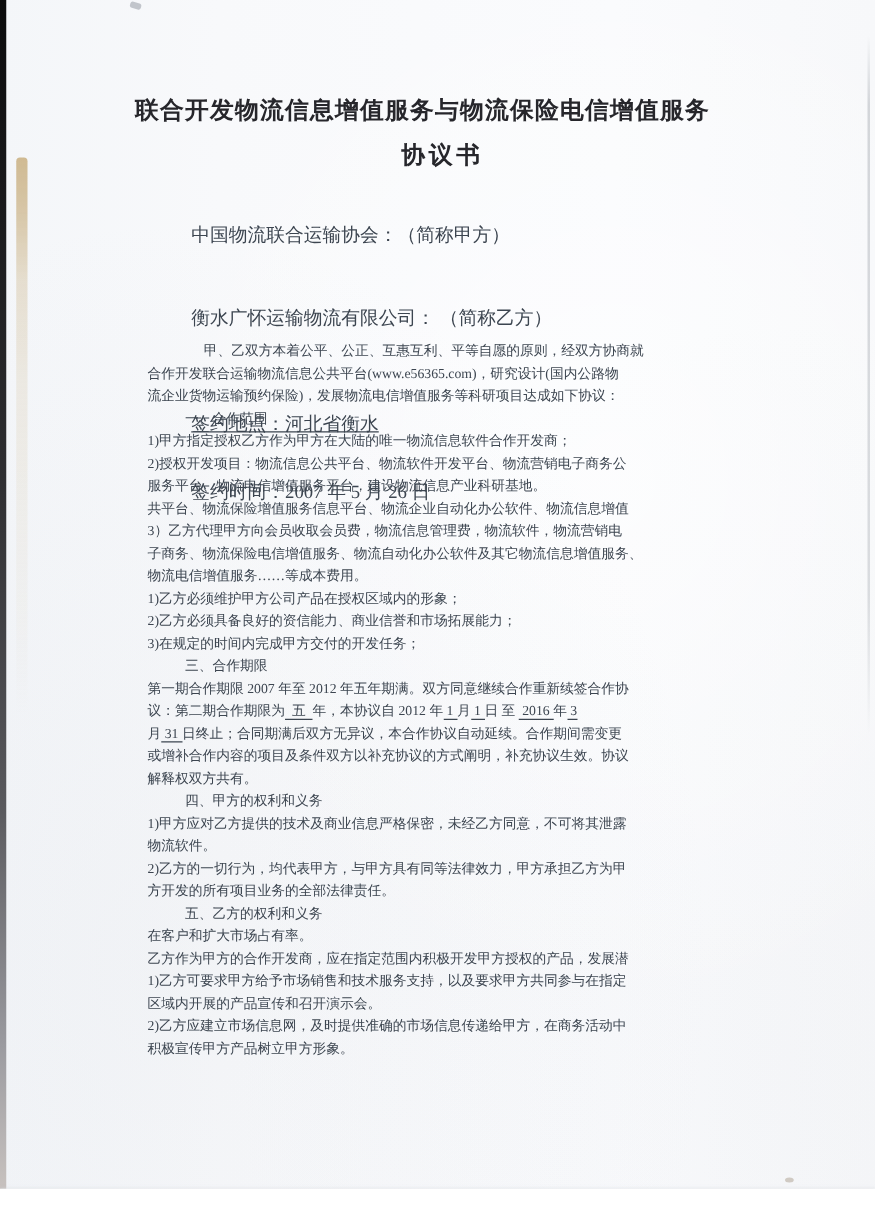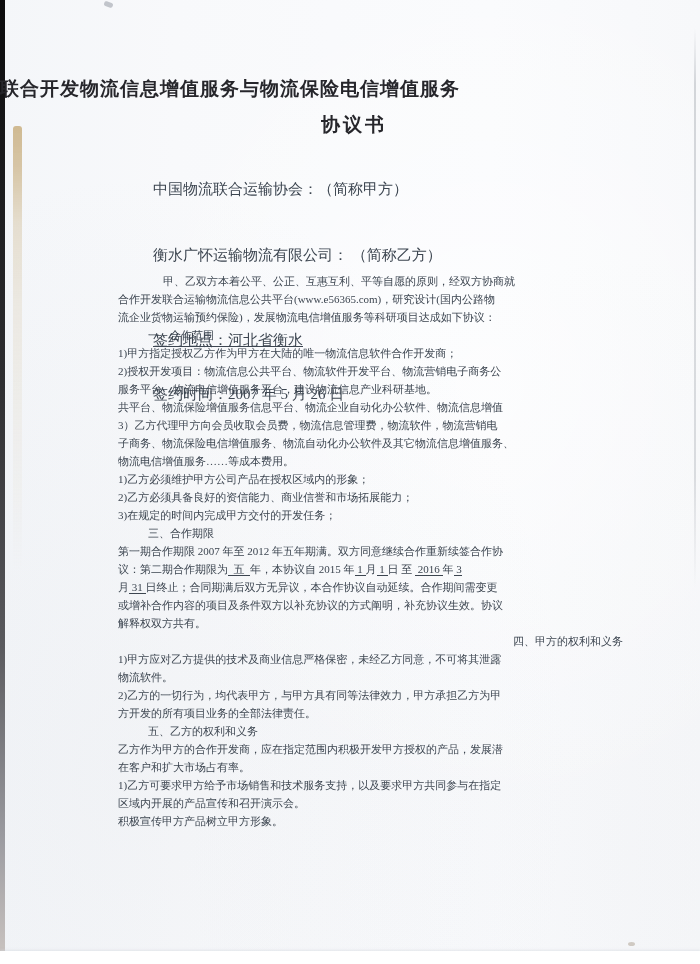--- a/index.html
+++ b/index.html
@@ -43,21 +43,21 @@
   .speck-bottom{
     position:absolute;left:628px;top:942px;width:7px;height:4px;border-radius:50%;
     background:#c9c2ba;opacity:0.85;
   }
   .bottom-band{
     position:absolute;left:0;top:951px;width:700px;height:13px;background:#ffffff;
     box-shadow:0 -1px 2px rgba(210,214,220,0.5);
   }
   
   .t1{
-    position:absolute;left:0;top:78px;width:568px;margin:0;text-align:left;
+    position:absolute;left:0;top:78px;width:568px;margin:0;text-align:right;
     font-size:19px;line-height:22px;font-weight:700;letter-spacing:1px;color:var(--title-ink);
   }
   .t2{
     position:absolute;left:4px;top:114px;width:700px;margin:0;text-align:center;
     font-size:19px;line-height:22px;font-weight:700;letter-spacing:3px;color:var(--title-ink);
   }
   .parties{
     position:absolute;left:153px;top:144px;width:480px;
     font-size:15px;line-height:18px;color:var(--ink);white-space:pre;
   }
@@ -102,30 +102,31 @@
       <div class="line"><span>服务平台、物流电信增值服务平台，建设物流信息产业科研基地。</span></div>
       <div class="line"><span>共平台、物流保险增值服务信息平台、物流企业自动化办公软件、物流信息增值</span></div>
       <div class="line"><span>3）乙方代理甲方向会员收取会员费，物流信息管理费，物流软件，物流营销电</span></div>
       <div class="line"><span>子商务、物流保险电信增值服务、物流自动化办公软件及其它物流信息增值服务、</span></div>
       <div class="line"><span>物流电信增值服务……等成本费用。</span></div>
       <div class="line"><span>1)乙方必须维护甲方公司产品在授权区域内的形象；</span></div>
       <div class="line"><span>2)乙方必须具备良好的资信能力、商业信誉和市场拓展能力；</span></div>
       <div class="line"><span>3)在规定的时间内完成甲方交付的开发任务；</span></div>
       <div class="line" style="padding-left: 30px;"><span>三、合作期限</span></div>
       <div class="line"><span>第一期合作期限 2007 年至 2012 年五年期满。双方同意继续合作重新续签合作协</span></div>
-      <div class="line"><span>议：第二期合作期限为</span><span class="blank">  五  </span><span>年，本协议自 2015 年</span><span class="blank"> 1 </span><span>月</span><span class="blank"> 1 </span><span>日 至 </span><span class="blank"> 2016 </span><span>年</span><span class="blank"> 3</span></div>
+      <div class="line"><span>议：第二期合作期限为</span><span class="blank">  五  </span><span>年，本协议自 2012 年</span><span class="blank"> 1 </span><span>月</span><span class="blank"> 1 </span><span>日 至 </span><span class="blank"> 2016 </span><span>年</span><span class="blank"> 3</span></div>
       <div class="line"><span>月</span><span class="blank"> 31 </span><span>日终止；合同期满后双方无异议，本合作协议自动延续。合作期间需变更</span></div>
       <div class="line"><span>或增补合作内容的项目及条件双方以补充协议的方式阐明，补充协议生效。协议</span></div>
       <div class="line"><span>解释权双方共有。</span></div>
-      <div class="line" style="padding-left: 30px; text-align: right;"><span>四、甲方的权利和义务</span></div>
+      <div class="line" style="padding-left: 30px;"><span>四、甲方的权利和义务</span></div>
       <div class="line"><span>1)甲方应对乙方提供的技术及商业信息严格保密，未经乙方同意，不可将其泄露</span></div>
       <div class="line"><span>物流软件。</span></div>
       <div class="line"><span>2)乙方的一切行为，均代表甲方，与甲方具有同等法律效力，甲方承担乙方为甲</span></div>
       <div class="line"><span>方开发的所有项目业务的全部法律责任。</span></div>
       <div class="line" style="padding-left: 30px;"><span>五、乙方的权利和义务</span></div>
+      <div class="line"><span>在客户和扩大市场占有率。</span></div>
       <div class="line"><span>乙方作为甲方的合作开发商，应在指定范围内积极开发甲方授权的产品，发展潜</span></div>
-      <div class="line"><span>在客户和扩大市场占有率。</span></div>
       <div class="line"><span>1)乙方可要求甲方给予市场销售和技术服务支持，以及要求甲方共同参与在指定</span></div>
       <div class="line"><span>区域内开展的产品宣传和召开演示会。</span></div>
+      <div class="line"><span>2)乙方应建立市场信息网，及时提供准确的市场信息传递给甲方，在商务活动中</span></div>
       <div class="line"><span>积极宣传甲方产品树立甲方形象。</span></div>
     </div>
 
 </div>
 
 </body></html>

